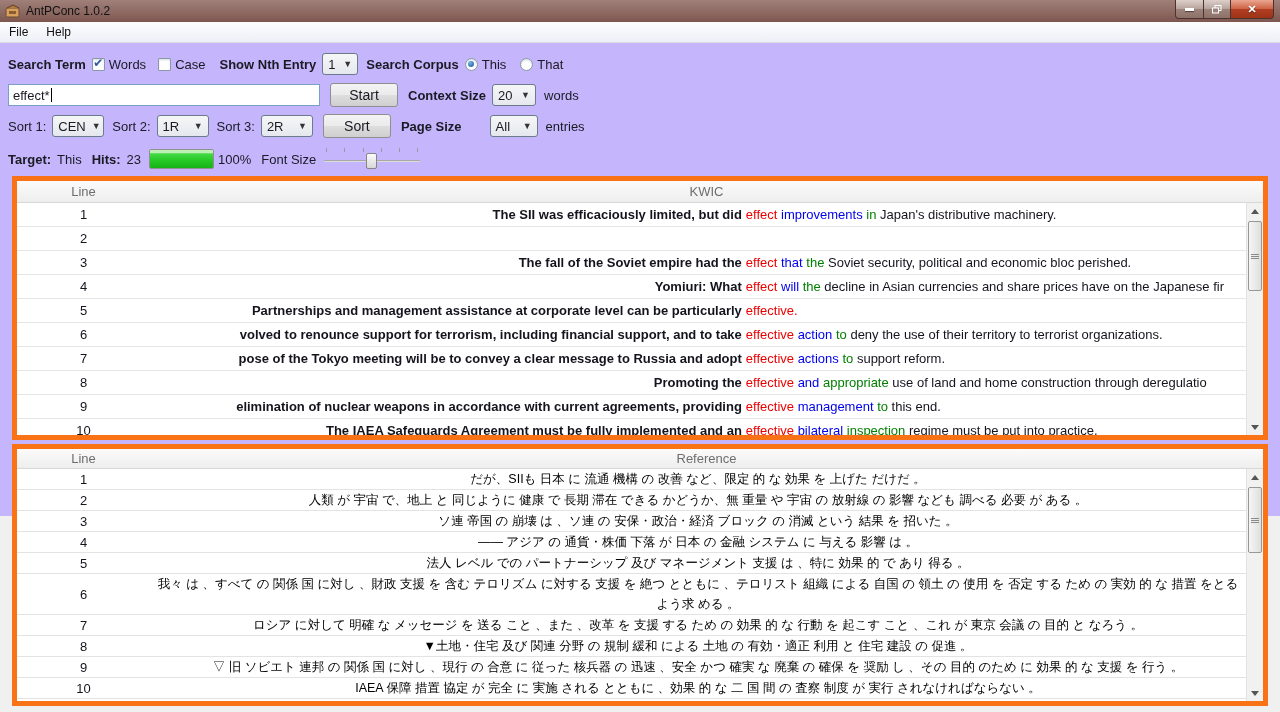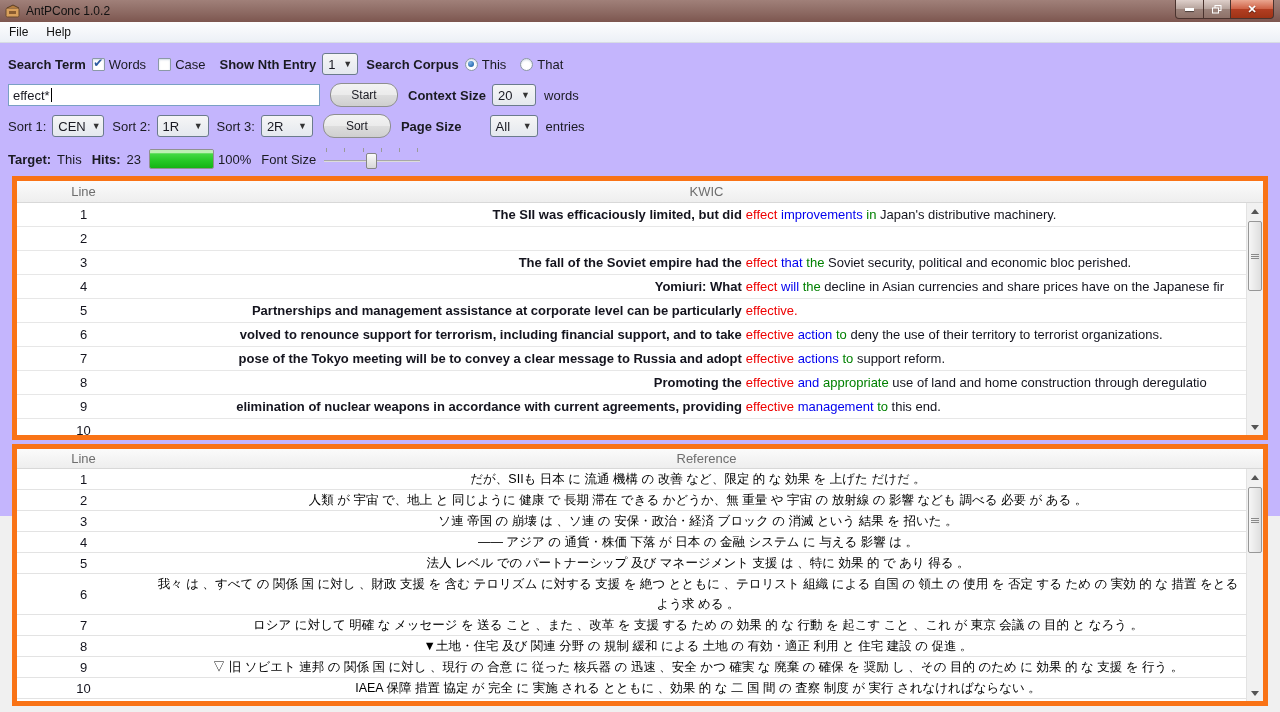--- a/index.html
+++ b/index.html
@@ -43,21 +43,21 @@
   .checkbox .chk { font-size:12px; line-height:10px; color:#2c5aa0; margin-top:-2px; }
   .radio { width:13px; height:13px; border-radius:50%; border:1px solid #8a97a3; background:#fff;
     display:inline-flex; align-items:center; justify-content:center;
     box-shadow:inset 0 1px 2px rgba(120,150,180,.35); }
   .radio .dot { width:6px; height:6px; border-radius:50%;
     background:radial-gradient(circle at 35% 30%,#7db4e8,#2f6fb2 70%); }
   .combo { height:22px; border:1px solid #6b7b8c; border-radius:3px;
     background:linear-gradient(180deg,#f6f6f6,#e4e8ee); display:inline-flex;
     align-items:center; justify-content:space-between; padding:0 5px; font-size:13px; }
   .combo-arrow { font-size:9px; color:#333; margin-left:6px; }
-  .btn { width:68px; height:24px; border:1px solid #8e8f8f; border-radius:11px; font-size:12px;
+  .btn { width:68px; height:24px; border:1px solid #8e8f8f; border-radius:3px; font-size:14px;
     background:linear-gradient(180deg,#f3f3f3 0%,#ebebeb 48%,#dddddd 52%,#cfcfcf 100%);
     display:inline-flex; align-items:center; justify-content:center; }
   .search-box { width:312px; height:22px; border:1px solid #7aa0c4; background:#fff;
     display:inline-flex; align-items:center; padding:0 4px; font-size:13px; }
   .caret { display:inline-block; width:1px; height:14px; background:#000; margin-left:1px; }
   .progress { width:65px; height:20px; border:1px solid #919191; border-radius:2px; overflow:hidden; }
   .progress-fill { width:100%; height:100%;
     background:linear-gradient(180deg,#bdf0b3 0%,#bdf0b3 18%,#44da44 20%,#25c825 60%,#14b414 100%); }
   .slider { width:96px; height:26px; position:relative; }
   .ticks { position:absolute; top:2px; left:2px; right:2px; display:flex; justify-content:space-between; }
@@ -310,20 +310,26 @@
           <div class="lncell">9</div>
           <div class="kcell">
             <div class="kleft">
               <span>elimination of nuclear weapons in accordance with current agreements, providing</span>
             </div>
             <div class="kright"><span class="kw">effective</span><span class="r1"> management</span><span class="r2"> to</span><span> this end.</span></div>
           </div>
         </div>
         <div class="krow">
           <div class="lncell">10</div>
+          <div class="kcell">
+            <div class="kleft">
+              <span>The IAEA Safeguards Agreement must be fully implemented and an</span>
+            </div>
+            <div class="kright"><span class="kw">effective</span><span class="r1"> bilateral</span><span class="r2"> inspection</span><span> regime must be put into practice.</span></div>
+          </div>
         </div>
       </div>
     <div class="vscroll">
       <span class="sb-arrow up">
           <span class="tri-up"></span>
         </span>
       <span class="sb-thumb" style="top:18px;height:70px">
         <span class="sb-grip">
             <div></div>
             <div></div>

